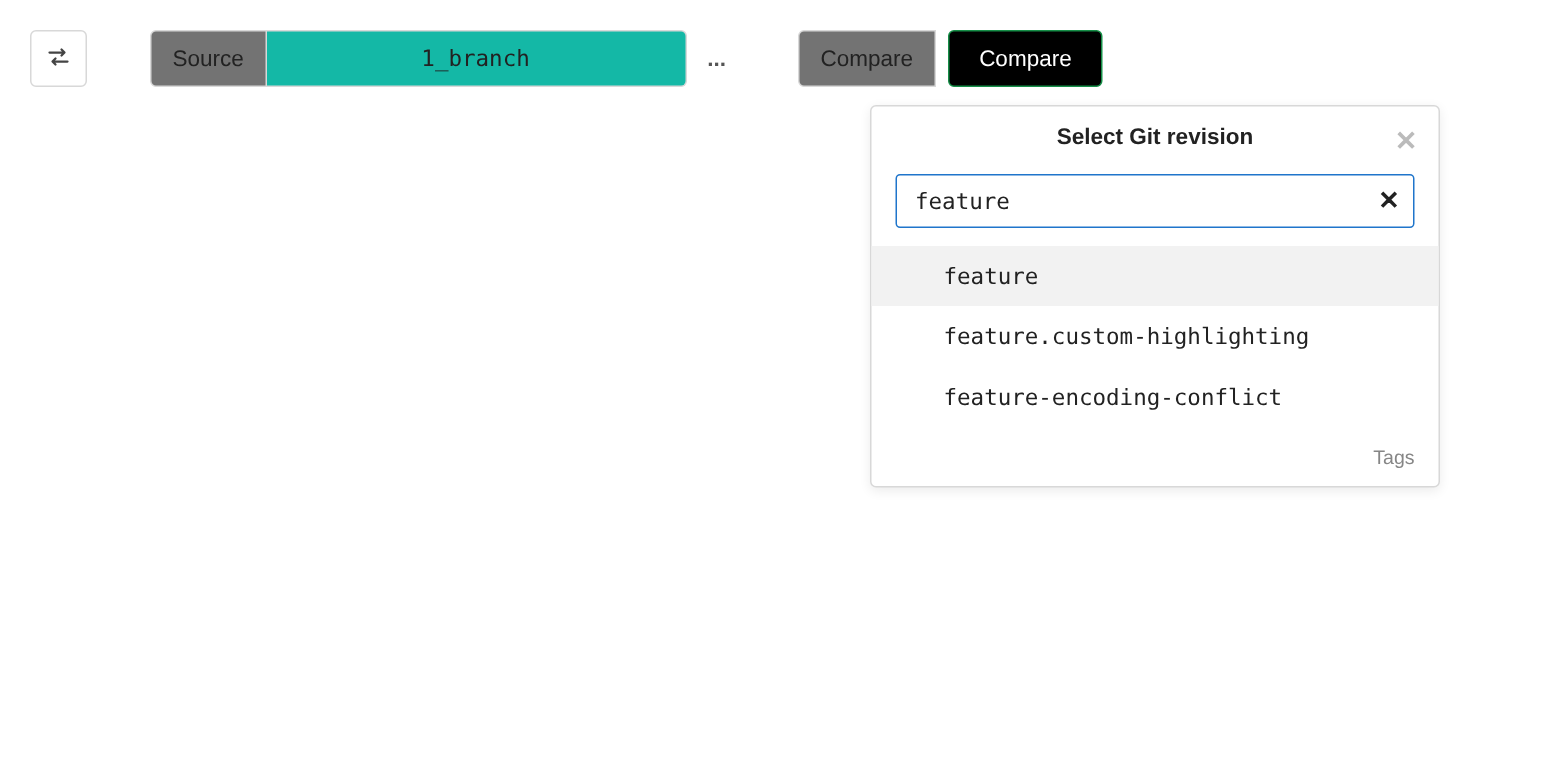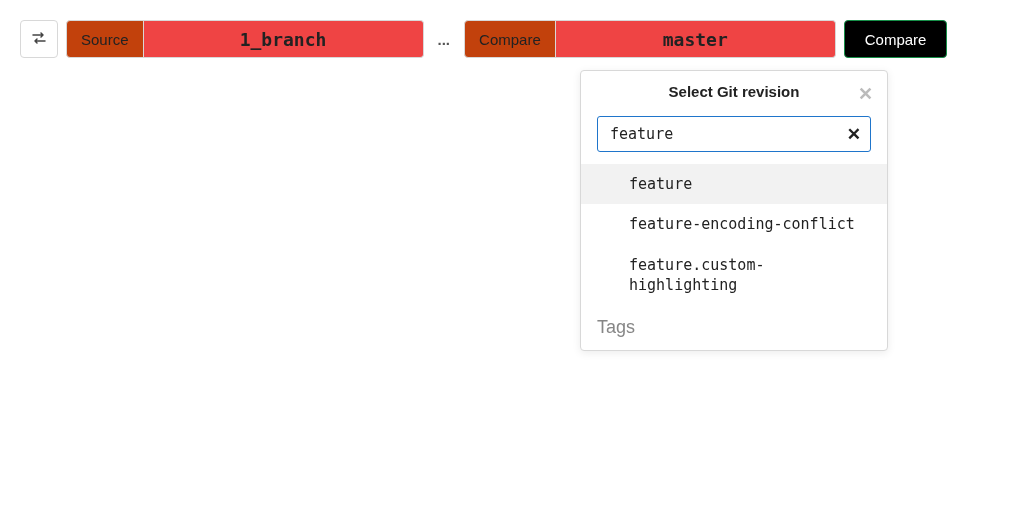--- a/index.html
+++ b/index.html
@@ -28,43 +28,43 @@
       justify-content: center;
       cursor: pointer;
       color: #444;
     }
     .group {
       display: flex;
       height: 38px;
     }
     .label-box {
       border: 1px solid #d8d8d8;
-      background: #c2410c;
+      background: #737373;
       padding: 0 14px;
       display: flex;
       align-items: center;
       border-radius: 4px 0 0 4px;
       font-size: 15px;
       color: #222;
+      margin-left: 34px;
     }
     .value-box {
       border: 1px solid #d8d8d8;
       border-left: none;
-      background: #ef4444;
+      background: #14b8a6;
       padding: 0 18px;
       display: flex;
       align-items: center;
       justify-content: center;
       border-radius: 0 4px 4px 0;
       font-family: ui-monospace, "SF Mono", Menlo, Consolas, monospace;
-      font-size: 18px;
+      font-size: 15px;
       color: #222;
       cursor: pointer;
       min-width: 280px;
-      font-weight: bold;
     }
     .ellipsis {
       color: #555;
       font-weight: bold;
       padding: 0 6px;
     }
     .compare-btn {
       background: #000000;
       color: #fff;
       border: 1px solid #168f48;
@@ -72,21 +72,21 @@
       padding: 0 20px;
       height: 38px;
       font-size: 15px;
       font-weight: 500;
       cursor: pointer;
     }
     .dropdown {
       position: absolute;
       top: 70px;
       left: 580px;
-      width: 308px;
+      width: 380px;
       background: #fff;
       border: 1px solid #d8d8d8;
       border-radius: 4px;
       box-shadow: 0 2px 8px rgba(0,0,0,0.08);
       padding-bottom: 6px;
     }
     .dropdown-header {
       display: flex;
       align-items: center;
       justify-content: center;
@@ -138,21 +138,22 @@
       color: #222;
       cursor: pointer;
       line-height: 1.35;
     }
     .result-item.active {
       background: #f2f2f2;
     }
     .section-label {
       padding: 12px 16px 6px 16px;
       color: #868686;
-      font-size: 18px;
+      font-size: 13px;
+      text-align: right;
     }
   </style>
 </head>
 <body>
 
 <div class="compare-bar">
   <button class="swap-btn">
     <span>
       <svg width="16" height="16" viewBox="0 0 16 16" fill="none" stroke="currentColor" stroke-width="1.5" stroke-linecap="round" stroke-linejoin="round">
         <path d="M2 5 H12 M10 3 L12 5 L10 7"></path>
@@ -163,36 +164,35 @@
 
   <div class="group">
     <div class="label-box">Source</div>
     <div class="value-box">1_branch</div>
   </div>
 
   <div class="ellipsis">...</div>
 
   <div class="group">
     <div class="label-box">Compare</div>
-    <div class="value-box">master</div>
   </div>
 
   <button class="compare-btn">Compare</button>
 </div>
 
 <div class="dropdown">
   <div class="dropdown-header">
     <span>Select Git revision</span>
     <span class="dropdown-close">✕</span>
   </div>
   <div class="search-wrap">
     <div class="search-input-wrap">
       <input class="search-input" type="text" value="feature" style="">
       <span class="search-clear">✕</span>
     </div>
   </div>
   <div>
     <div class="result-item active">feature</div>
+    <div class="result-item">feature.custom-highlighting</div>
     <div class="result-item">feature-encoding-conflict</div>
-    <div class="result-item">feature.custom-highlighting</div>
   </div>
   <div class="section-label">Tags</div>
 </div>
 
 </body></html>

